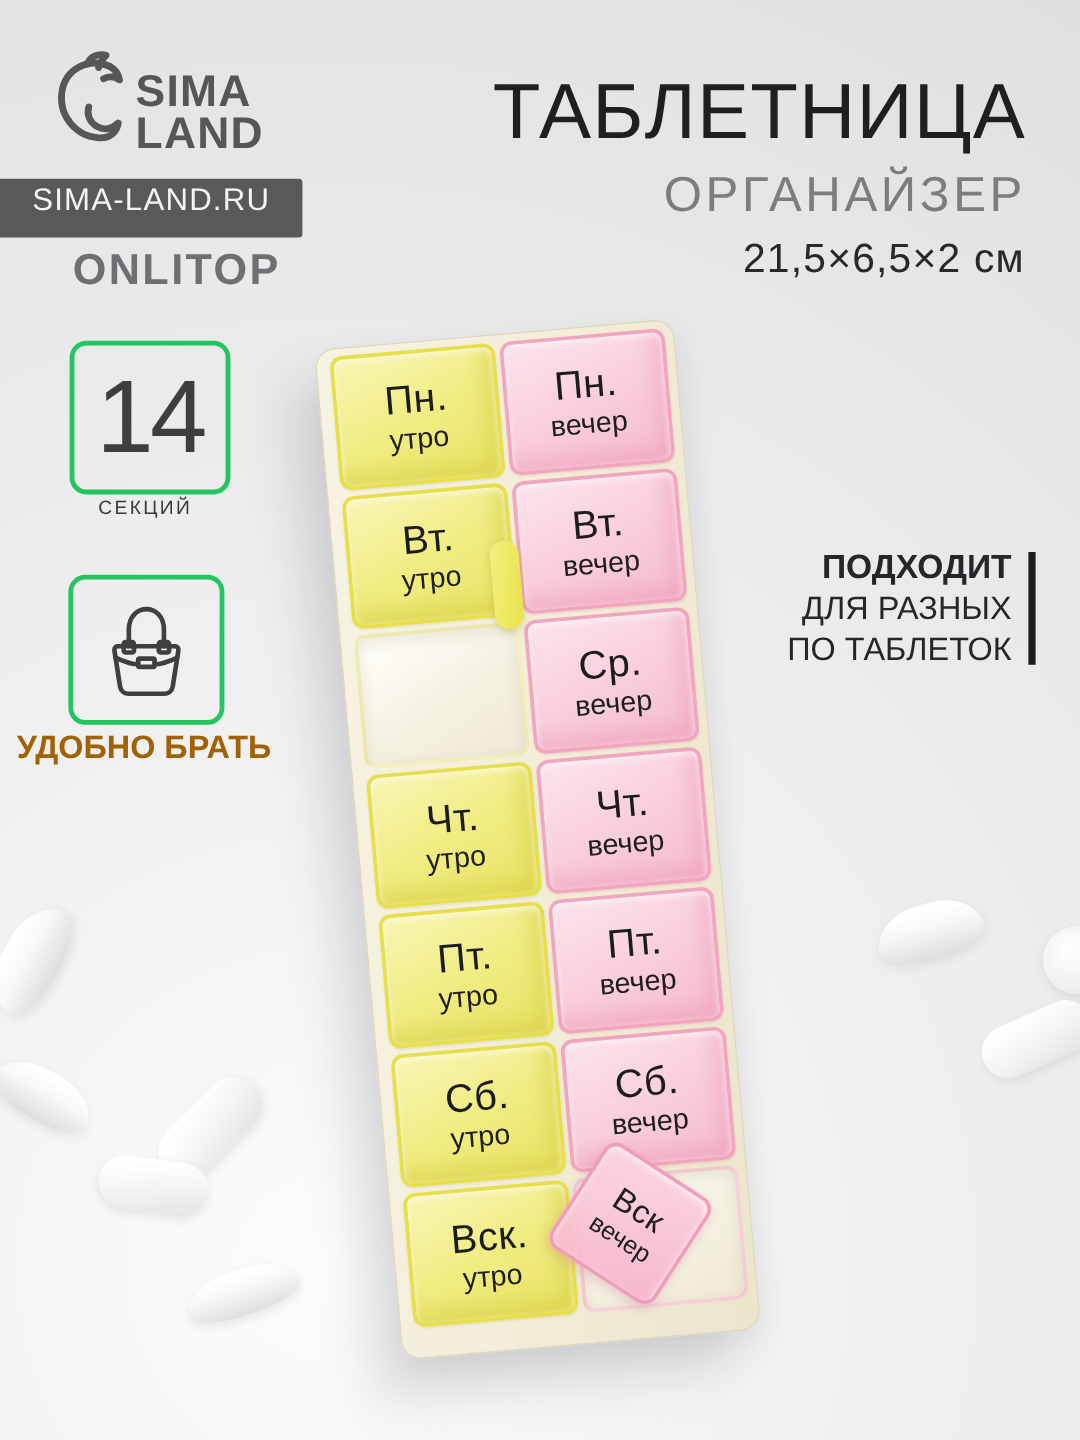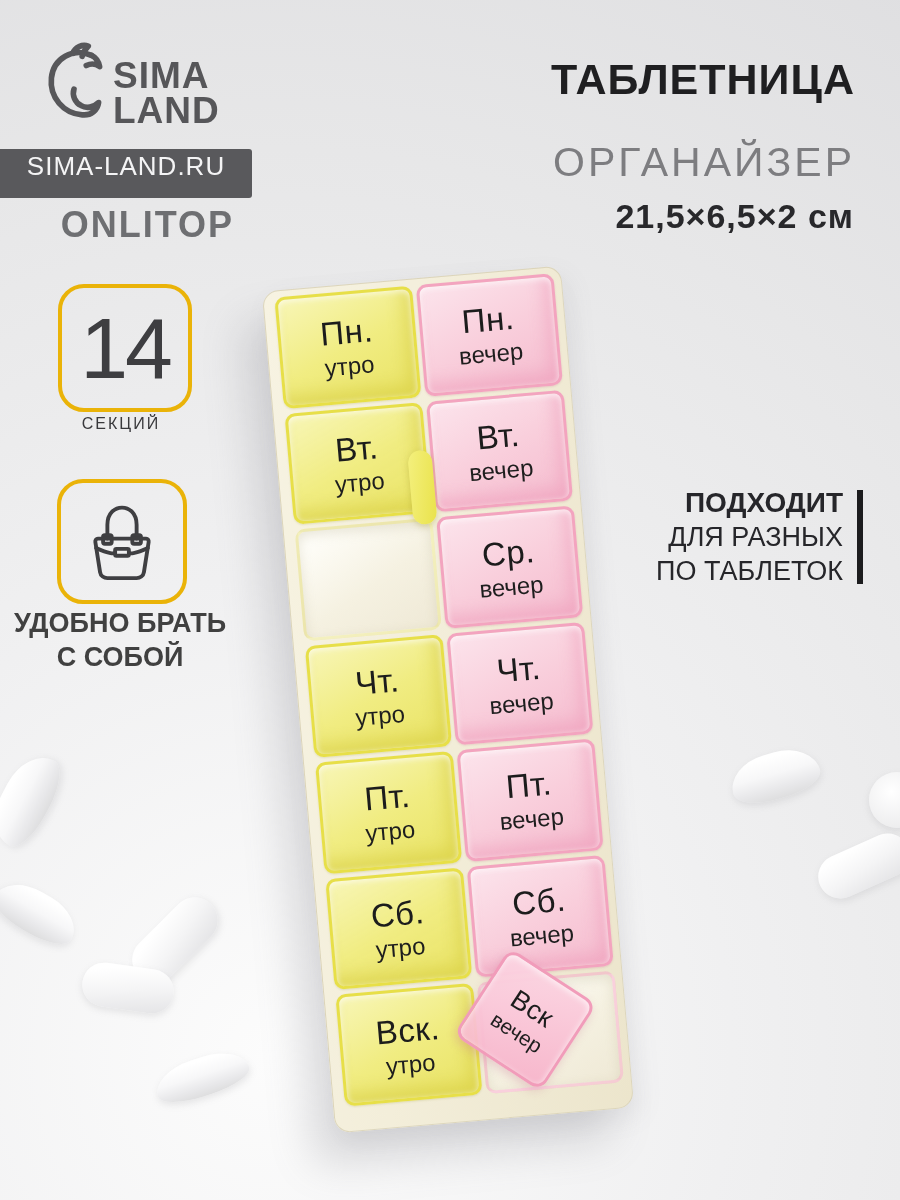--- a/index.html
+++ b/index.html
@@ -12,34 +12,34 @@
 
   
   .logo-mark{left:44px;top:42px;width:62px;height:80px;}
   .logo-text{left:113px;top:42px;font-size:37px;font-weight:700;color:#565659;line-height:35px;letter-spacing:1px;margin-top:16px;}
   .site-band{left:0;top:149px;width:252px;height:49px;background:#59595c;border-radius:0 3px 3px 0;
     color:#f4f4f5;font-size:26px;line-height:34px;text-align:center;letter-spacing:1px;}
   .onlitop{left:42px;top:204px;width:192px;text-align:right;font-size:36px;font-weight:700;
     color:#6e6f72;letter-spacing:2px;}
 
   
-  .title{right:45px;top:55px;font-size:43px;font-weight:700;color:#1f1f21;letter-spacing:1px;}
+  .title{right:45px;top:55px;font-size:65px;font-weight:400;color:#1f1f21;letter-spacing:1px;}
   .subtitle{right:45px;top:139px;font-size:41px;color:#7d7d80;letter-spacing:3px;}
-  .dims{right:46px;top:197px;font-size:34px;font-weight:700;color:#28282b;letter-spacing:1px;}
-
-  
-  .badge-box{border:4px solid #eab308;border-radius:26px;background:transparent;}
+  .dims{right:46px;top:197px;font-size:34px;font-weight:400;color:#28282b;letter-spacing:1px;}
+
+  
+  .badge-box{border:4px solid #22c55e;border-radius:14px;background:transparent;}
   .badge-sections{left:58px;top:284px;width:126px;height:120px;display:flex;align-items:center;justify-content:center;}
   .badge-sections .num{font-size:86px;color:#3e3e41;letter-spacing:-3px;}
   .sections-label{left:28px;top:415px;width:186px;text-align:center;font-size:16px;letter-spacing:2px;color:#39393c;}
   .badge-bag{left:57px;top:479px;width:122px;height:117px;display:flex;align-items:center;justify-content:center;}
-  .portable-text{left:0;top:606px;width:240px;text-align:center;font-size:27px;line-height:34px;font-weight:700;color:#404040;}
-
-  
-  .fits{right:37px;top:486px;display:flex;}
+  .portable-text{left:0;top:606px;width:240px;text-align:center;font-size:27px;line-height:34px;font-weight:700;color:#a16207;}
+
+  
+  .fits{right:37px;top:456px;display:flex;}
   .fits-text{text-align:right;font-size:27px;line-height:34px;color:#26262a;margin-right:14px;}
   .fits-text .b{font-weight:700;font-size:28px;}
   .fits-bar{width:6px;background:#1c1c1e;margin:4px 0;}
 
   
   .organizer{left:298px;top:277px;width:300px;height:845px;transform:rotate(-5deg);}
   .shell{position:absolute;inset:0;border-radius:16px;
     background:linear-gradient(100deg,#f7f3e2 0%,#f3eeda 45%,#ece5cc 100%);
     border:1px solid rgba(215,207,180,.8);
     box-shadow:-24px 30px 42px rgba(110,110,118,.22), 6px 10px 24px rgba(120,120,128,.10);}
@@ -115,21 +115,20 @@
       <rect x="28" y="42" width="10" height="10" rx="2"></rect>
       <rect x="62" y="42" width="10" height="10" rx="2"></rect>
       <path d="M22 46 L78 46 C80 46 81.3 48 81 50 L75.5 85 C74.8 89.5 71 92 67 92 L33 92 C29 92 25.2 89.5 24.5 85 L19 50 C18.7 48 20 46 22 46 Z"></path>
       <path d="M20 57 C35 64 42 64 42 62 M58 62 C58 64 65 64 80 57"></path>
       <rect x="42" y="58" width="16" height="8" rx="1.5"></rect>
     </svg>
   </span>
 </div>
 <div class="abs portable-text">
   <div>УДОБНО БРАТЬ</div>
-  <div>С СОБОЙ</div>
 </div>
 
 <div class="abs fits">
   <div class="fits-text">
     <div class="b">ПОДХОДИТ</div>
     <div>ДЛЯ РАЗНЫХ</div>
     <div>ПО ТАБЛЕТОК</div>
   </div>
   <div class="fits-bar"></div>
 </div>

